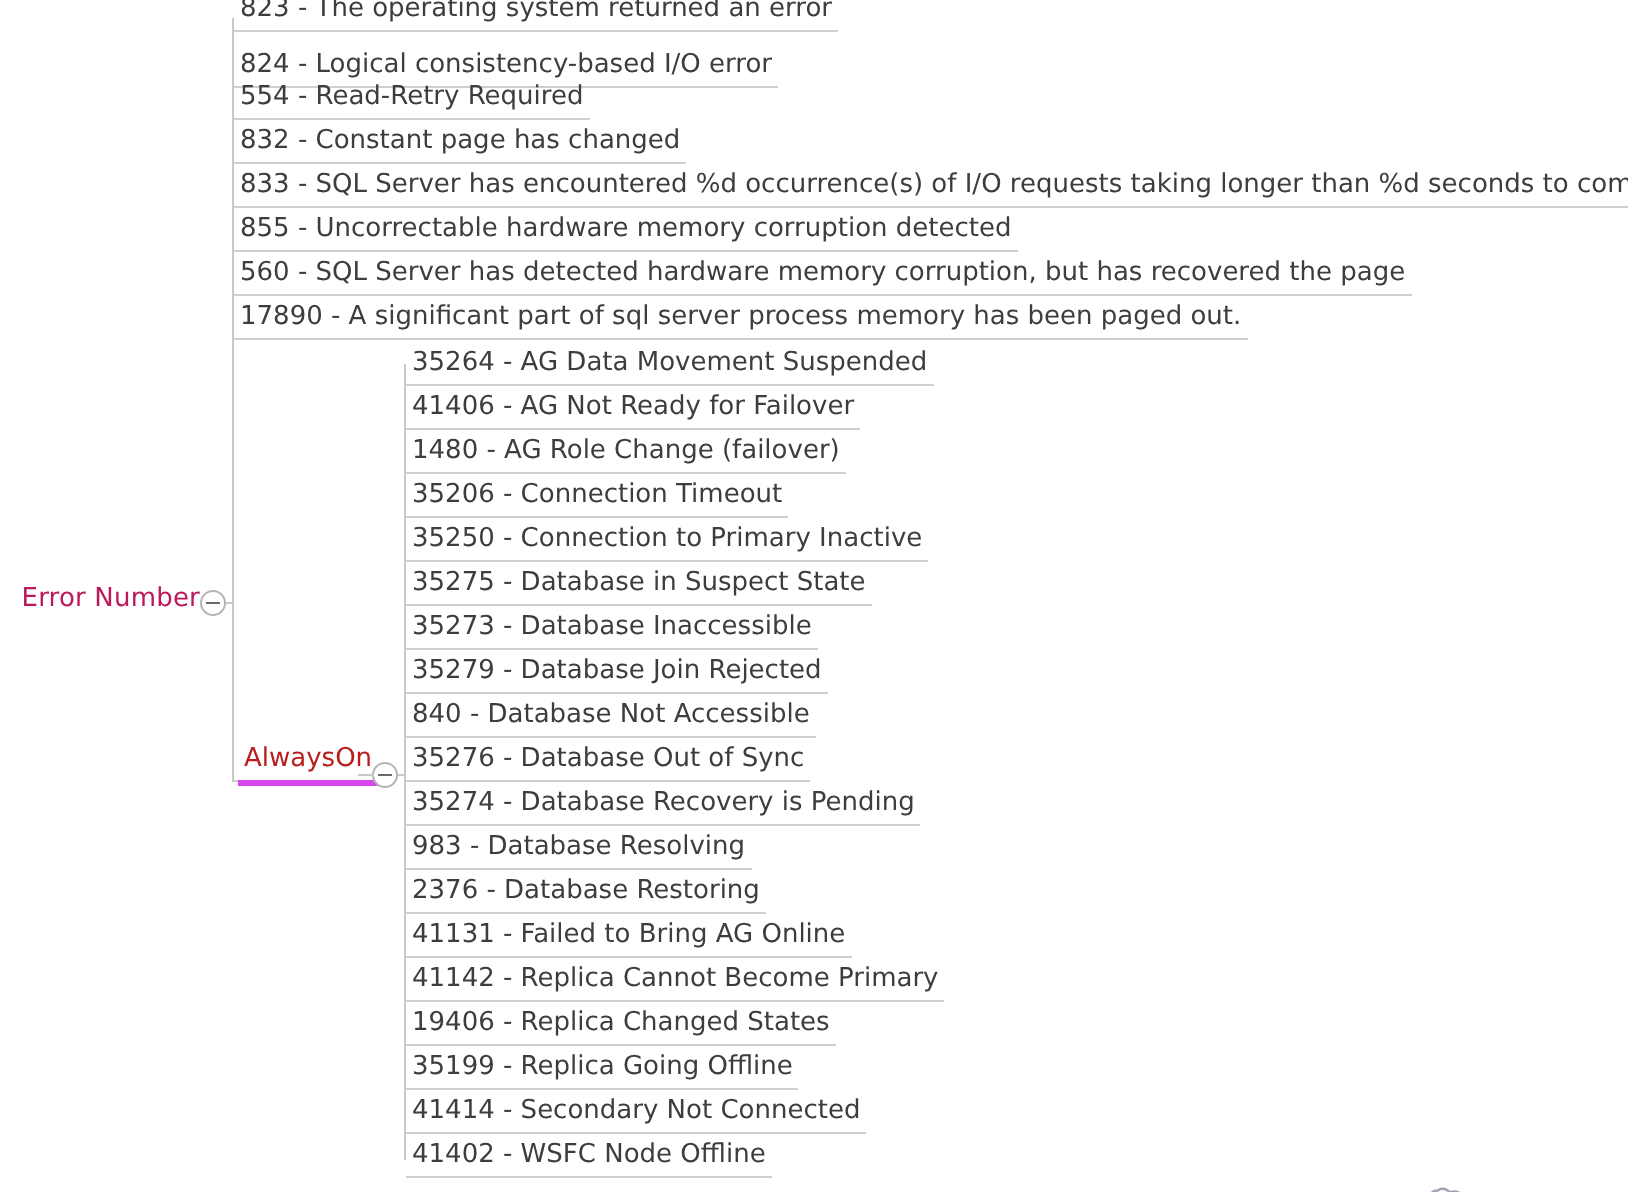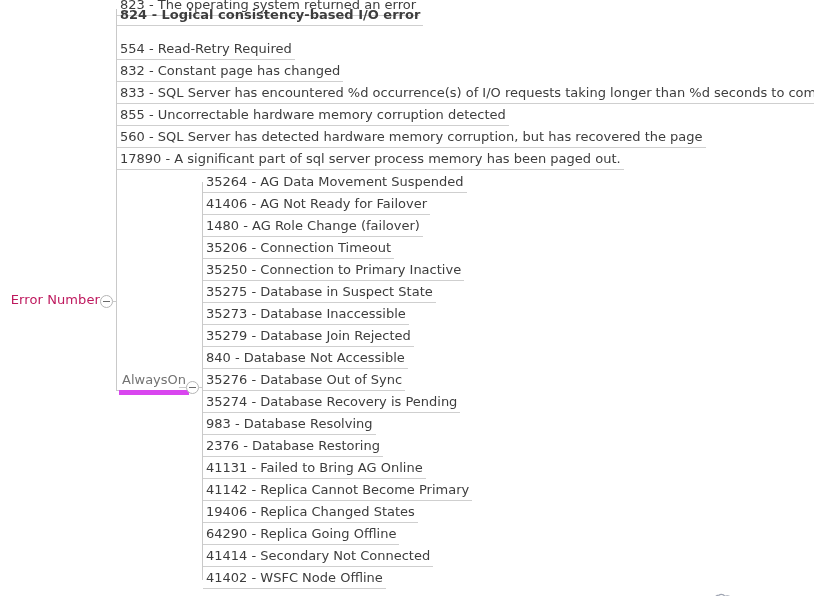--- a/index.html
+++ b/index.html
@@ -97,23 +97,23 @@
   .node-l1 { left: 117px; }
   .node-l2 { left: 203px; }
 
   
   .node-branch {
     position: absolute;
     left: 119px;
     top: 372px;
     font-size: 13px;
     line-height: 16px;
-    color: #737373;
+    color: #b91c1c;
     white-space: nowrap;
-    border-bottom: 5px solid #d946ef;
+    border-bottom: 3px solid #d946ef;
     padding: 0 3px 2px 3px;
   }
 
   
   .elbow-alwayson { left: 116px; top: 390px; width: 4px; }
 
   
   .watermark {
     position: absolute;
     left: 712px;
@@ -139,21 +139,21 @@
 <div id="canvas">
 
   <div class="root-node">Error Number</div>
   <div class="toggle toggle-root"></div>
   <div class="hline stub-root"></div>
 
   <div class="vline spine-l1"></div>
 
   <div id="l1-host">
       <div class="node node-l1" style="top: -3px;">823 - The operating system returned an error</div>
-      <div class="node node-l1" style="top: 7px; font-weight: bold;">824 - Logical consistency-based I/O error</div>
+      <div class="node node-l1" style="top: 25px;">824 - Logical consistency-based I/O error</div>
       <div class="node node-l1" style="top: 41px;">554 - Read-Retry Required</div>
       <div class="node node-l1" style="top: 63px;">832 - Constant page has changed</div>
       <div class="node node-l1" style="top: 85px;">833 - SQL Server has encountered %d occurrence(s) of I/O requests taking longer than %d seconds to compl</div>
       <div class="node node-l1" style="top: 107px;">855 - Uncorrectable hardware memory corruption detected</div>
       <div class="node node-l1" style="top: 129px;">560 - SQL Server has detected hardware memory corruption, but has recovered the page</div>
       <div class="node node-l1" style="top: 151px;">17890 - A significant part of sql server process memory has been paged out.</div>
     </div>
 
   <div class="hline elbow-alwayson"></div>
   <div class="node-branch">AlwaysOn</div>
@@ -173,21 +173,21 @@
       <div class="node node-l2" style="top: 306px;">35273 - Database Inaccessible</div>
       <div class="node node-l2" style="top: 328px;">35279 - Database Join Rejected</div>
       <div class="node node-l2" style="top: 350px;">840 - Database Not Accessible</div>
       <div class="node node-l2" style="top: 372px;">35276 - Database Out of Sync</div>
       <div class="node node-l2" style="top: 394px;">35274 - Database Recovery is Pending</div>
       <div class="node node-l2" style="top: 416px;">983 - Database Resolving</div>
       <div class="node node-l2" style="top: 438px;">2376 - Database Restoring</div>
       <div class="node node-l2" style="top: 460px;">41131 - Failed to Bring AG Online</div>
       <div class="node node-l2" style="top: 482px;">41142 - Replica Cannot Become Primary</div>
       <div class="node node-l2" style="top: 504px;">19406 - Replica Changed States</div>
-      <div class="node node-l2" style="top: 526px;">64290 - Replica Going Offline</div>
+      <div class="node node-l2" style="top: 526px;">35199 - Replica Going Offline</div>
       <div class="node node-l2" style="top: 548px;">41414 - Secondary Not Connected</div>
       <div class="node node-l2" style="top: 570px;">41402 - WSFC Node Offline</div>
     </div>
 
   <div class="watermark">
     <span>
       <svg width="22" height="14" viewBox="0 0 22 14" aria-hidden="true">
         <path d="M7 2.2c-2.6 0-4.7 2-4.7 4.5S4.4 11.2 7 11.2h8.2c2.6 0 4.5-1.9 4.5-4.2 0-2.3-1.9-4.2-4.5-4.2-.8 0-1.6.2-2.2.6C12.1 2.1 10.7 1.4 9.2 1.4c-.8 0-1.6.3-2.2.8z" fill="none" stroke="#9aa0ae" stroke-width="1.3"></path>
         <circle cx="7.4" cy="7.4" r="2.5" fill="none" stroke="#9aa0ae" stroke-width="1.3"></circle>
         <circle cx="13.2" cy="7.4" r="2.5" fill="none" stroke="#9aa0ae" stroke-width="1.3"></circle>

